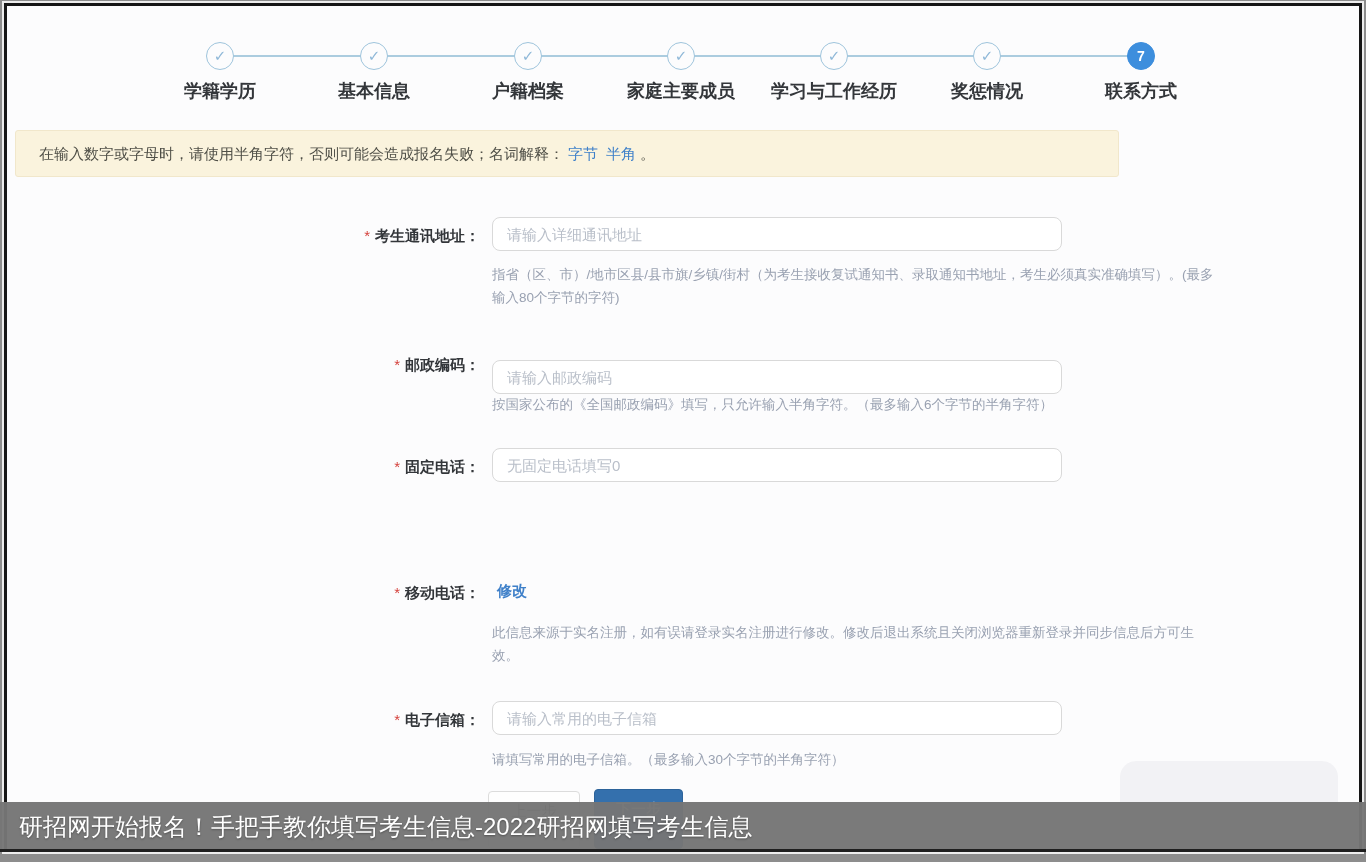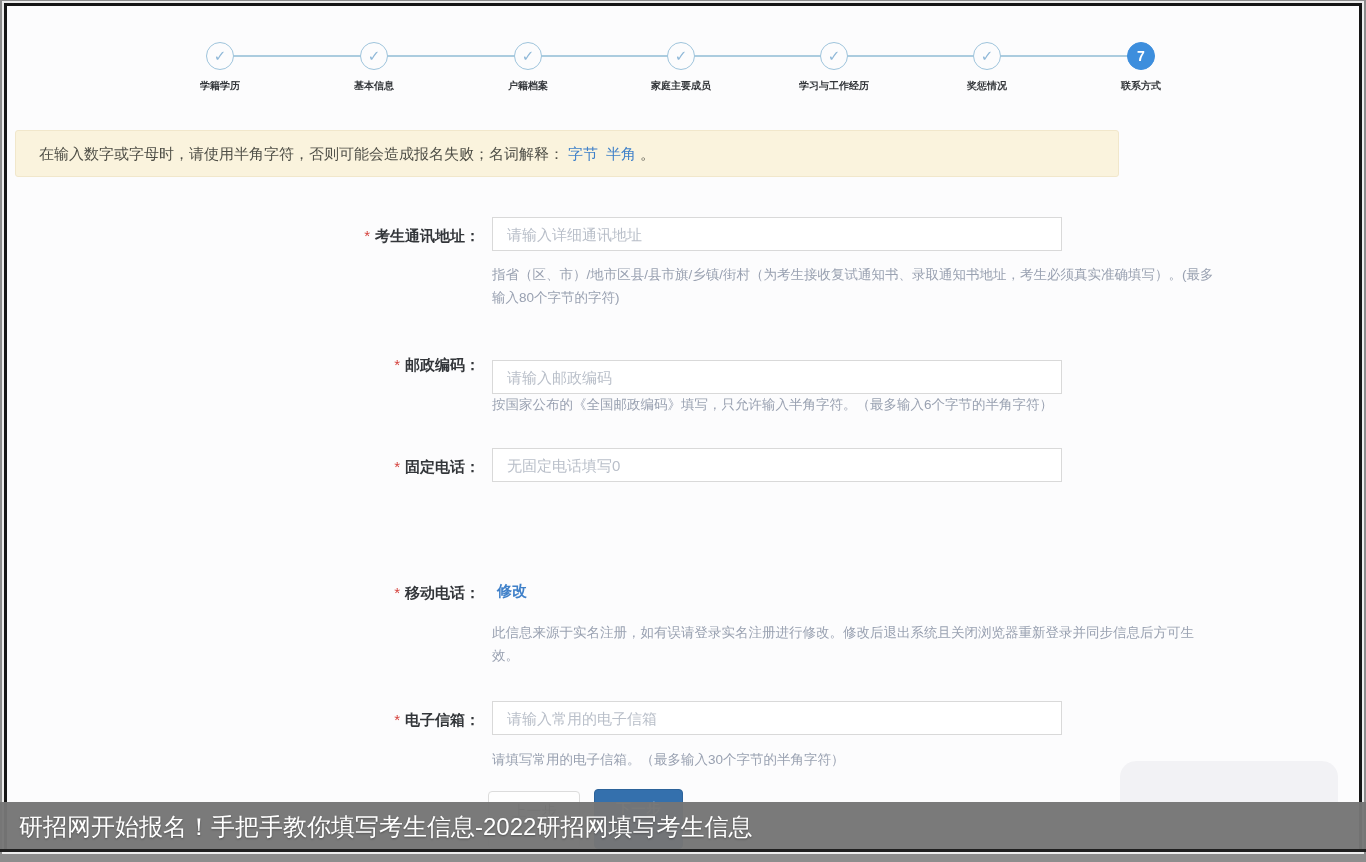--- a/index.html
+++ b/index.html
@@ -11,35 +11,35 @@
 
   .stage { position:absolute; left:0; top:0; width:1366px; height:862px; z-index:2; }
 
   
   .step-line { position:absolute; left:220px; top:55px; width:921px; height:2px; background:#abccdf; }
   .step { position:absolute; top:42px; transform:translateX(-50%); text-align:center; }
   .step .circle { width:28px; height:28px; border-radius:50%; margin:0 auto;
                   background:#fcfcfd; border:1px solid #9ec4dc; color:#8fb8d8;
                   font-size:15px; line-height:26px; text-align:center; position:relative; z-index:3; }
   .step.active .circle { background:#3d8edd; border-color:#3d8edd; color:#fff; font-weight:bold; font-size:14px; }
-  .step .slabel { margin-top:9px; font-size:10px; font-weight:600; color:#33363a; white-space:nowrap; }
+  .step .slabel { margin-top:9px; font-size:18px; font-weight:600; color:#33363a; white-space:nowrap; }
   .s1{left:220px}.s2{left:374px}.s3{left:528px}.s4{left:681px}.s5{left:834px}.s6{left:987px}.s7{left:1141px}
 
   
   .notice { position:absolute; left:15px; top:130px; width:1104px; height:47px;
             background:#faf3dd; border:1px solid #f1e7cb; border-radius:3px;
             font-size:15px; color:#4f4f47; line-height:45px; padding-left:23px; }
   .notice a { color:#3f80c9; text-decoration:none; margin:0 4px; cursor:pointer; }
 
   
   .flabel { position:absolute; left:180px; width:300px; text-align:right;
             font-size:15px; font-weight:600; color:#33363a; }
   .req { color:#d43f3a; margin-right:5px; font-weight:normal; }
   .tinput { position:absolute; left:492px; width:570px; height:34px;
-            border:1px solid #d9d9d9; border-radius:0; background:#fff;
+            border:1px solid #d9d9d9; border-radius:8px; background:#fff;
             padding:0 14px; font-size:15px; color:#333;
             font-family:"Liberation Sans","DejaVu Sans",sans-serif; outline:none; }
   .tinput::placeholder { color:#b9bfc9; }
   .help { position:absolute; left:492px; width:726px; font-size:13.5px;
           line-height:23px; color:#99a1b1; }
   .modlink { position:absolute; left:497px; font-size:15px; font-weight:600;
              color:#3f80c9; text-decoration:none; cursor:pointer; }
 
   
   .btn-prev { position:absolute; left:488px; top:791px; width:92px; height:58px;

